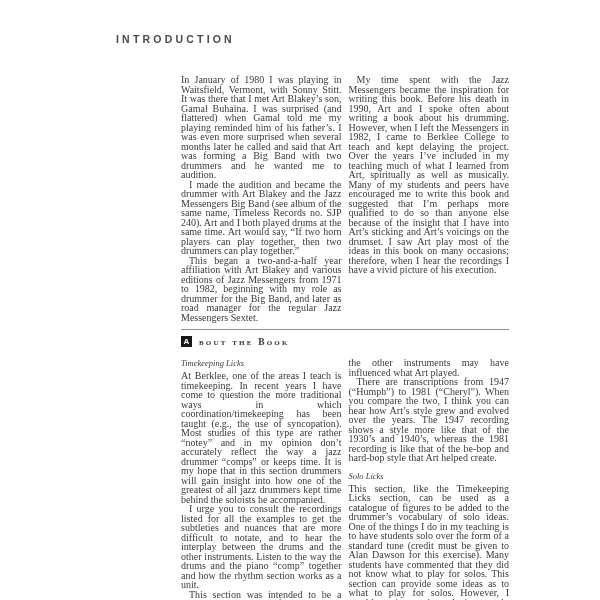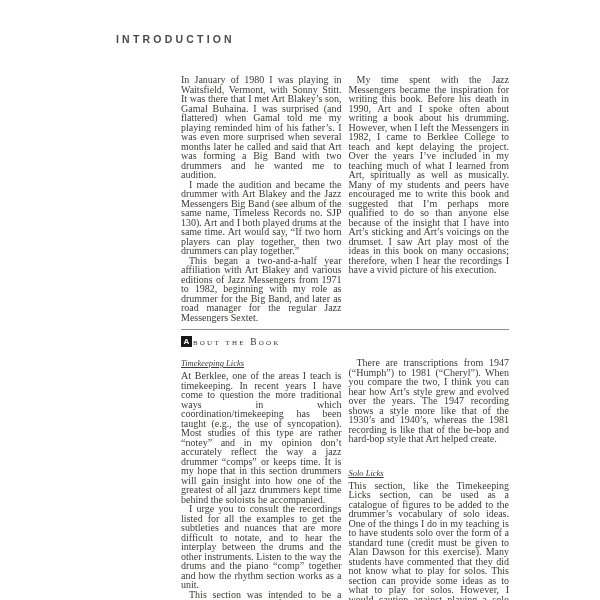--- a/index.html
+++ b/index.html
@@ -73,48 +73,48 @@
     font-family: "Liberation Sans", sans-serif;
     font-size: 8px;
     font-weight: bold;
     line-height: 1;
   }
   .heading-rest {
     font-variant: small-caps;
     letter-spacing: 2.2px;
     font-size: 9.5px;
     color: #34322e;
-    margin-left: 1px;
+    margin-left: 7px;
+    font-weight: bold;
   }
   .subhead {
     margin: 0 0 2px 0;
     font-size: 8.5px;
     font-style: italic;
     font-weight: normal;
     line-height: 11px;
     color: #3c3a36;
-    text-decoration: underline;
   }
   .subhead.spaced {
-    margin-top: 24px;
+    margin-top: 8px;
   }
 </style>
 </head>
 <body>
 
 <div class="page">
 
   <h1 class="page-title">INTRODUCTION</h1>
 
   <div class="content">
 
     <section class="two-col">
       <div class="col">
         <p class="para">In January of 1980 I was playing in Waitsfield, Vermont, with Sonny Stitt. It was there that I met Art Blakey’s son, Gamal Buhaina. I was surprised (and flattered) when Gamal told me my playing reminded him of his father’s. I was even more surprised when several months later he called and said that Art was forming a Big Band with two drummers and he wanted me to audition.</p>
-        <p class="para indent">I made the audition and became the drummer with Art Blakey and the Jazz Messengers Big Band (see album of the same name, Timeless Records no. SJP 130). Art and I both played drums at the same time. Art would say, “If two horn players can play together, then two drummers can play together.”</p>
+        <p class="para indent">I made the audition and became the drummer with Art Blakey and the Jazz Messengers Big Band (see album of the same name, Timeless Records no. SJP 240). Art and I both played drums at the same time. Art would say, “If two horn players can play together, then two drummers can play together.”</p>
         <p class="para indent">This began a two-and-a-half year affiliation with Art Blakey and various editions of Jazz Messengers from 1971 to 1982, beginning with my role as drummer for the Big Band, and later as road manager for the regular Jazz Messengers Sextet.</p>
       </div>
       <div class="col">
         <p class="para indent">My time spent with the Jazz Messengers became the inspiration for writing this book. Before his death in 1990, Art and I spoke often about writing a book about his drumming. However, when I left the Messengers in 1982, I came to Berklee College to teach and kept delaying the project. Over the years I’ve included in my teaching much of what I learned from Art, spiritually as well as musically. Many of my students and peers have encouraged me to write this book and suggested that I’m perhaps more qualified to do so than anyone else because of the insight that I have into Art’s sticking and Art’s voicings on the drumset. I saw Art play most of the ideas in this book on many occasions; therefore, when I hear the recordings I have a vivid picture of his execution.</p>
       </div>
     </section>
 
     <hr class="rule">
 
     <div class="section-heading">
@@ -127,20 +127,21 @@
     <section class="two-col">
       <div class="col">
         <h3 class="subhead">Timekeeping Licks</h3>
         <p class="para">At Berklee, one of the areas I teach is timekeeping. In recent years I have come to question the more traditional ways in which coordination/timekeeping has been taught (e.g., the use of syncopation). Most studies of this type are rather “notey” and in my opinion don’t accurately reflect the way a jazz drummer “comps” or keeps time. It is my hope that in this section drummers will gain insight into how one of the greatest of all jazz drummers kept time behind the soloists he accompanied.</p>
         <p class="para indent">I urge you to consult the recordings listed for all the examples to get the subtleties and nuances that are more difficult to notate, and to hear the interplay between the drums and the other instruments. Listen to the way the drums and the piano “comp” together and how the rhythm section works as a unit.</p>
         <p class="para indent">This section was intended to be a partial vocabulary of timekeeping “licks” or motifs, and is by no means meant to be all-inclusive.</p>
         <h3 class="subhead spaced">Timekeeping Transcriptions</h3>
         <p class="para">In this section you will be able to see and hear longer examples of Art’s timekeeping style. I suggest consulting the recordings and listening for how</p>
       </div>
       <div class="col">
+        <p class="para">the other instruments may have influenced what Art played.</p>
         <p class="para indent">There are transcriptions from 1947 (“Humph”) to 1981 (“Cheryl”). When you compare the two, I think you can hear how Art’s style grew and evolved over the years. The 1947 recording shows a style more like that of the 1930’s and 1940’s, whereas the 1981 recording is like that of the be-bop and hard-bop style that Art helped create.</p>
         <h3 class="subhead spaced">Solo Licks</h3>
         <p class="para">This section, like the Timekeeping Licks section, can be used as a catalogue of figures to be added to the drummer’s vocabulary of solo ideas. One of the things I do in my teaching is to have students solo over the form of a standard tune (credit must be given to Alan Dawson for this exercise). Many students have commented that they did not know what to play for solos. This section can provide some ideas as to what to play for solos. However, I would caution against playing a solo that consists solely of licks. I suggest trying to combine licks with melodic ideas and more spontaneous creation, with the aim always being to create musical solos. Again, I urge you to consult the recordings listed here and listen for the subtleties.</p>
       </div>
     </section>
 
   </div>
 </div>
 
 </body></html>

